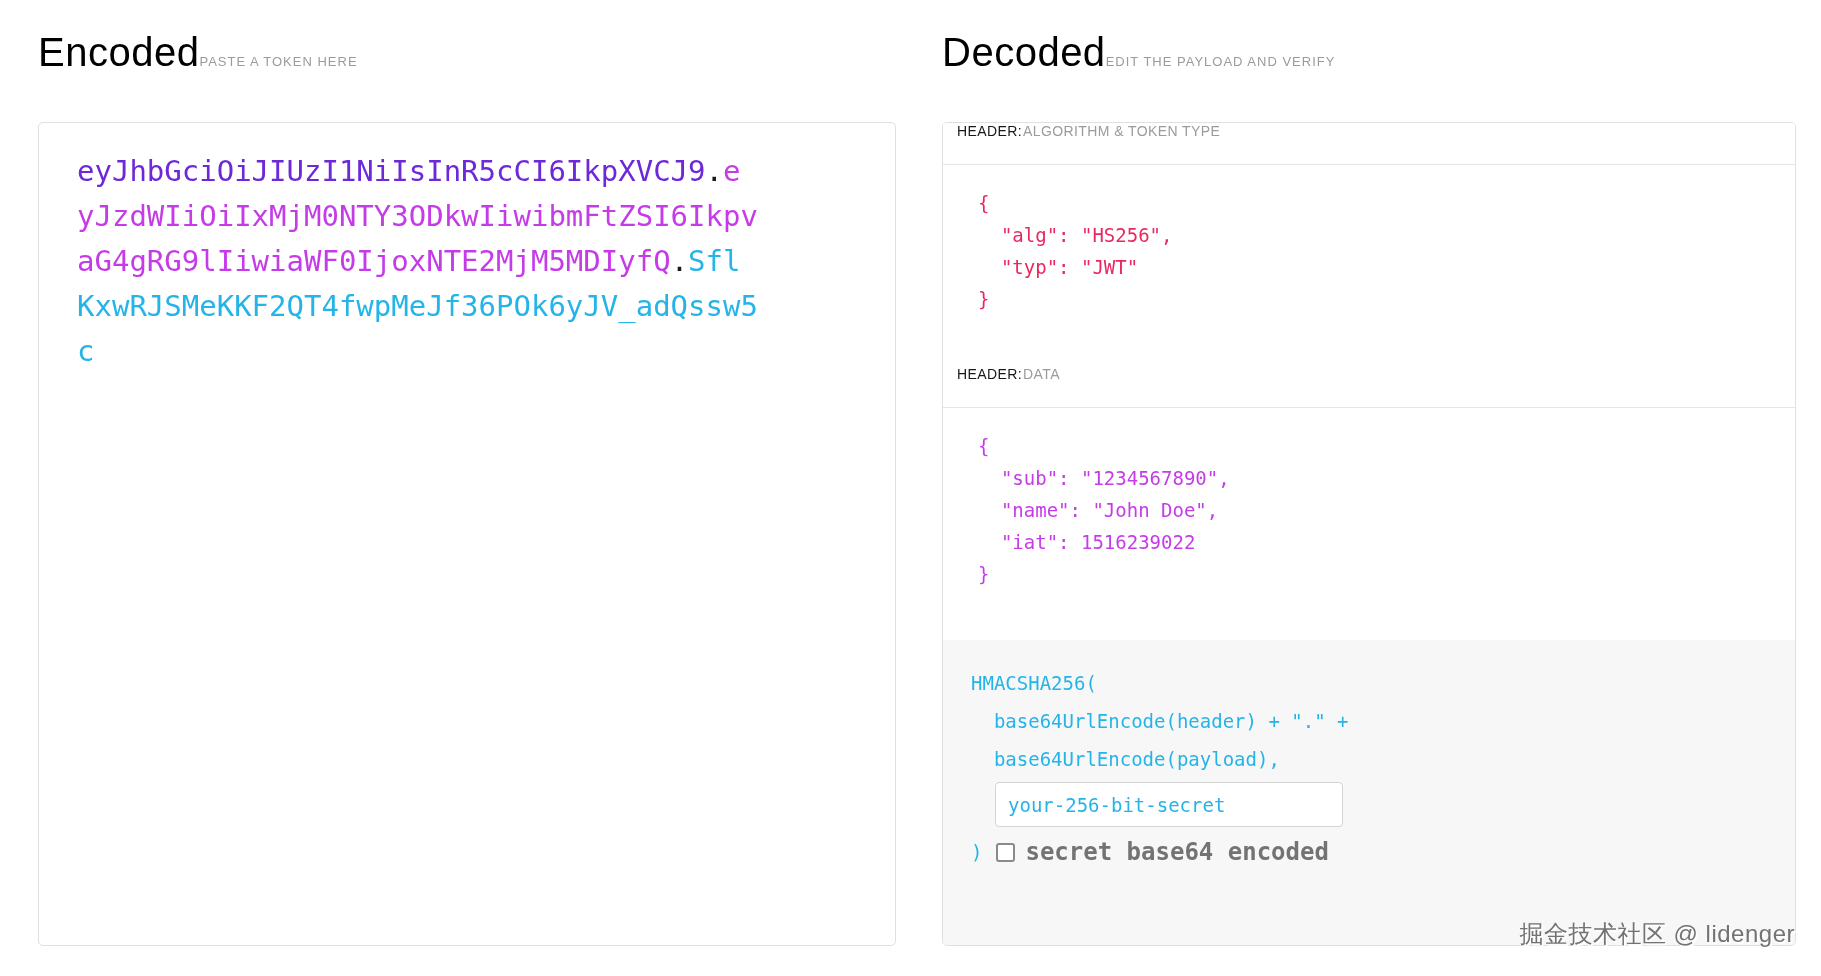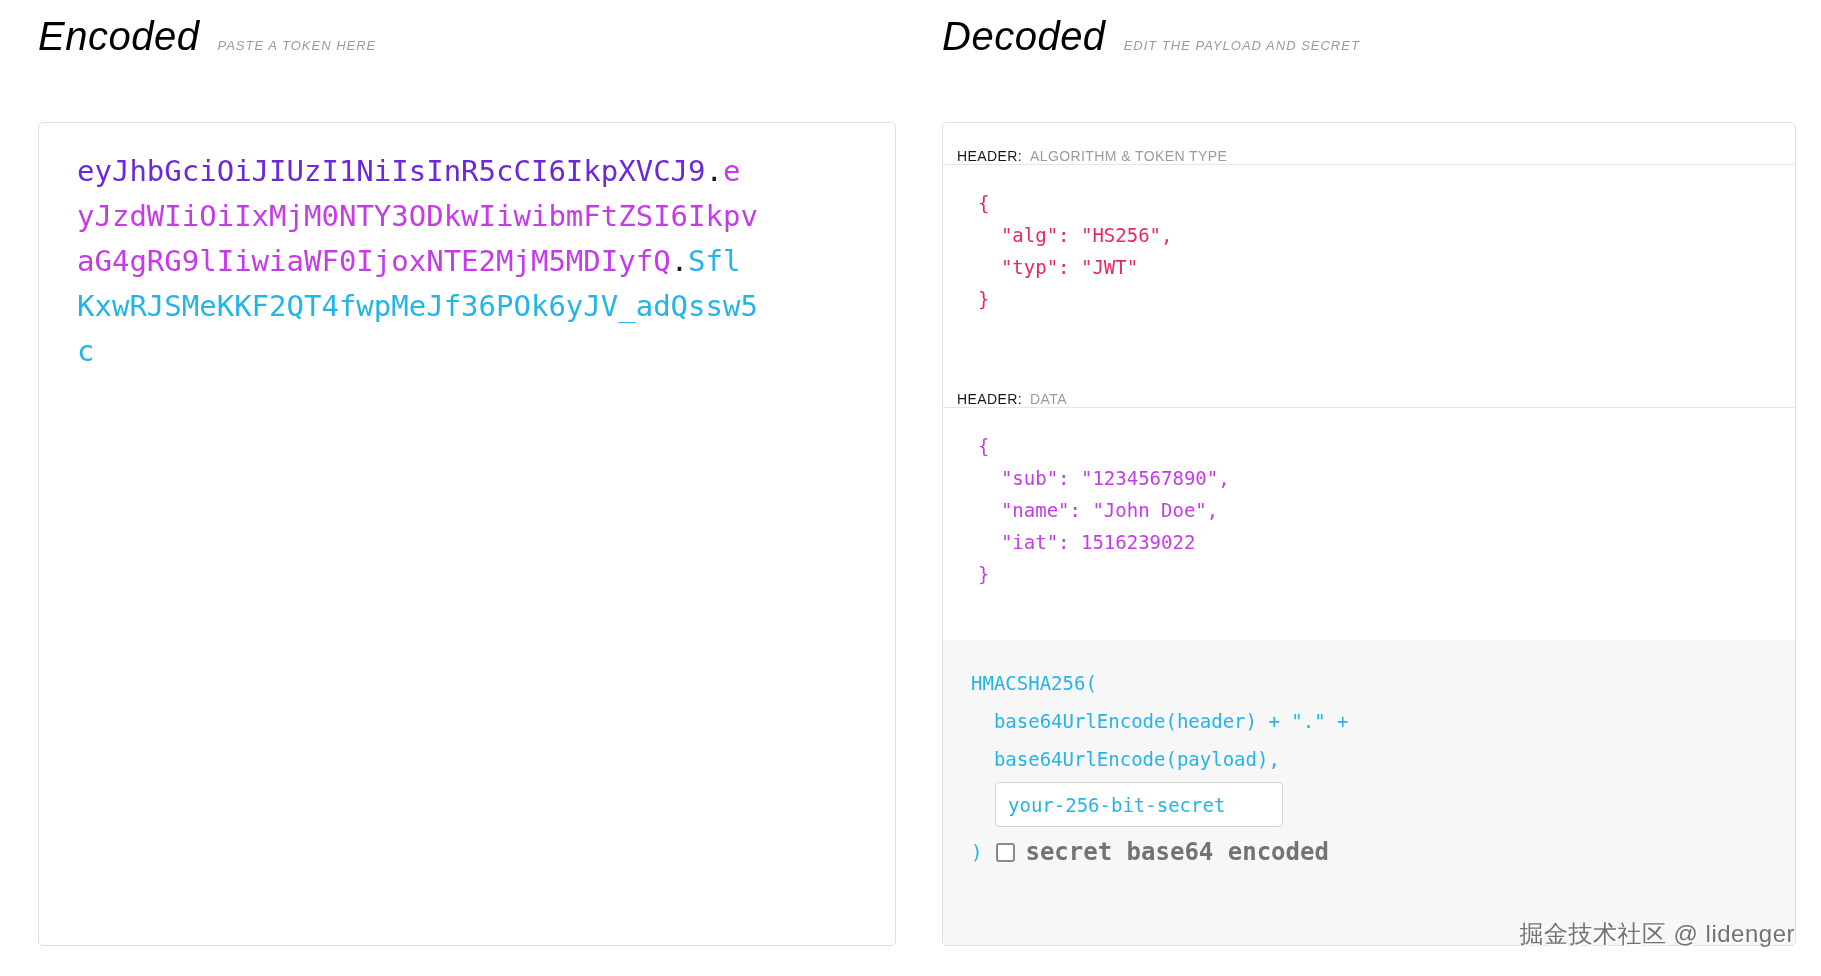--- a/index.html
+++ b/index.html
@@ -6,22 +6,22 @@
   html, body {
     width: 1821px; height: 976px;
     background: #ffffff;
     font-family: "Liberation Sans", sans-serif;
     overflow: hidden;
     position: relative;
   }
 
   
   .col-title-row {
-    position: absolute; top: 14px;
-    display: flex; align-items: baseline; gap: 18px; font-style: italic;
+    position: absolute; top: 30px;
+    display: flex; align-items: baseline; 
   }
   .col-title-row.left  { left: 38px; }
   .col-title-row.right { left: 942px; }
   .col-title {
     font-size: 40px; font-weight: 400; color: #000000;
     letter-spacing: 0.5px;
   }
   .col-subtitle {
     font-size: 13px; color: #9b9b9b; letter-spacing: 1px;
     font-weight: 400;
@@ -50,21 +50,21 @@
   .decoded-panel {
     position: absolute; left: 942px; top: 122px;
     width: 854px; height: 824px;
     border: 1px solid #e0e0e0; border-radius: 5px;
     background: #fff;
     display: flex; flex-direction: column;
     overflow: hidden;
   }
   .section-label-row {
     height: 42px; flex: none;
-    display: flex; align-items: flex-end; gap: 8px;
+    display: flex; align-items: flex-start; gap: 1px;
     padding: 0 14px;
     border-bottom: 1px solid #e6e6e6;
     background: #fff;
   }
   .label-main { font-size: 14px; color: #181818; letter-spacing: 0.4px; }
   .label-sub  { font-size: 14px; color: #9b9b9b; letter-spacing: 0.4px; }
 
   .json-body {
     flex: none;
     padding: 22px 14px 0 35px;
@@ -80,21 +80,21 @@
     background: #f7f7f7;
     padding: 24px 14px 0 28px;
     font-family: "DejaVu Sans Mono", monospace;
     font-size: 19px; line-height: 38px;
     color: #25b4e8;
   }
   .sig-code { white-space: pre; color: #25b4e8; }
   .secret-input {
     display: block;
     margin: 4px 0 6px 24px;
-    width: 288px; height: 45px;
+    width: 348px; height: 45px;
     border: 1px solid #d4d4d4; border-radius: 4px;
     background: #ffffff;
     font-family: "DejaVu Sans Mono", monospace;
     font-size: 19px; color: #25b4e8;
     padding: 0 12px;
     outline: none;
   }
   .sig-bottom-row {
     display: flex; align-items: center; gap: 10px;
     margin-top: 2px;
@@ -128,21 +128,21 @@
   <span class="col-title">Encoded</span>
   <span class="col-subtitle">PASTE A TOKEN HERE</span>
 </div>
 
 <div class="encoded-panel">
   <div class="token-text"><span class="tok-header">eyJhbGciOiJIUzI1NiIsInR5cCI6IkpXVCJ9</span><span class="tok-dot">.</span><span class="tok-payload">eyJzdWIiOiIxMjM0NTY3ODkwIiwibmFtZSI6IkpvaG4gRG9lIiwiaWF0IjoxNTE2MjM5MDIyfQ</span><span class="tok-dot">.</span><span class="tok-signature">SflKxwRJSMeKKF2QT4fwpMeJf36POk6yJV_adQssw5c</span></div>
 </div>
 
 <div class="col-title-row right">
   <span class="col-title">Decoded</span>
-  <span class="col-subtitle">EDIT THE PAYLOAD AND SECRET</span>
+  <span class="col-subtitle">EDIT THE PAYLOAD AND VERIFY</span>
 </div>
 
 <div class="decoded-panel">
 
   <div class="section-label-row">
     <span class="label-main">HEADER:</span>
     <span class="label-sub">ALGORITHM &amp; TOKEN TYPE</span>
   </div>
   <div class="json-body header-json">{
   "alg": "HS256",

